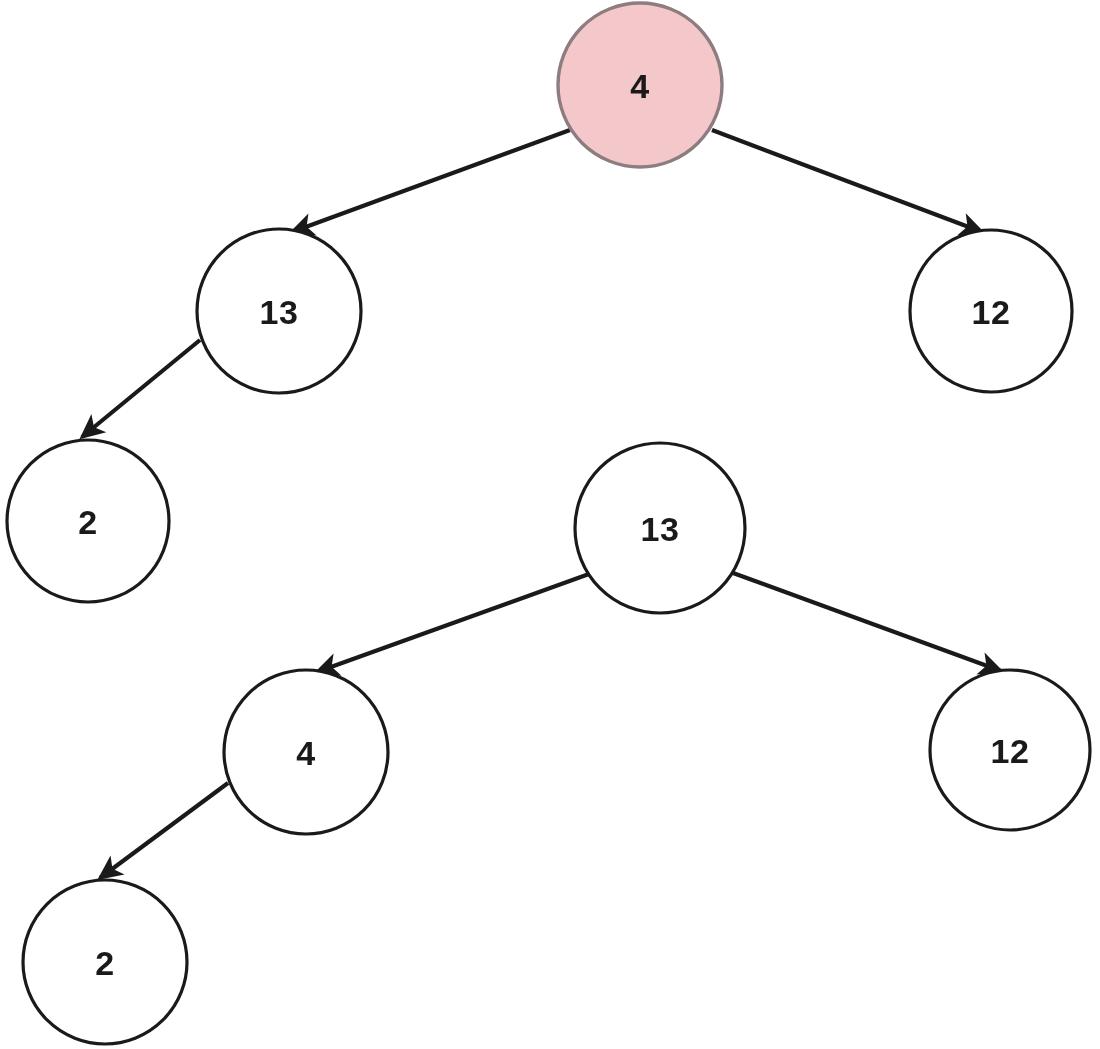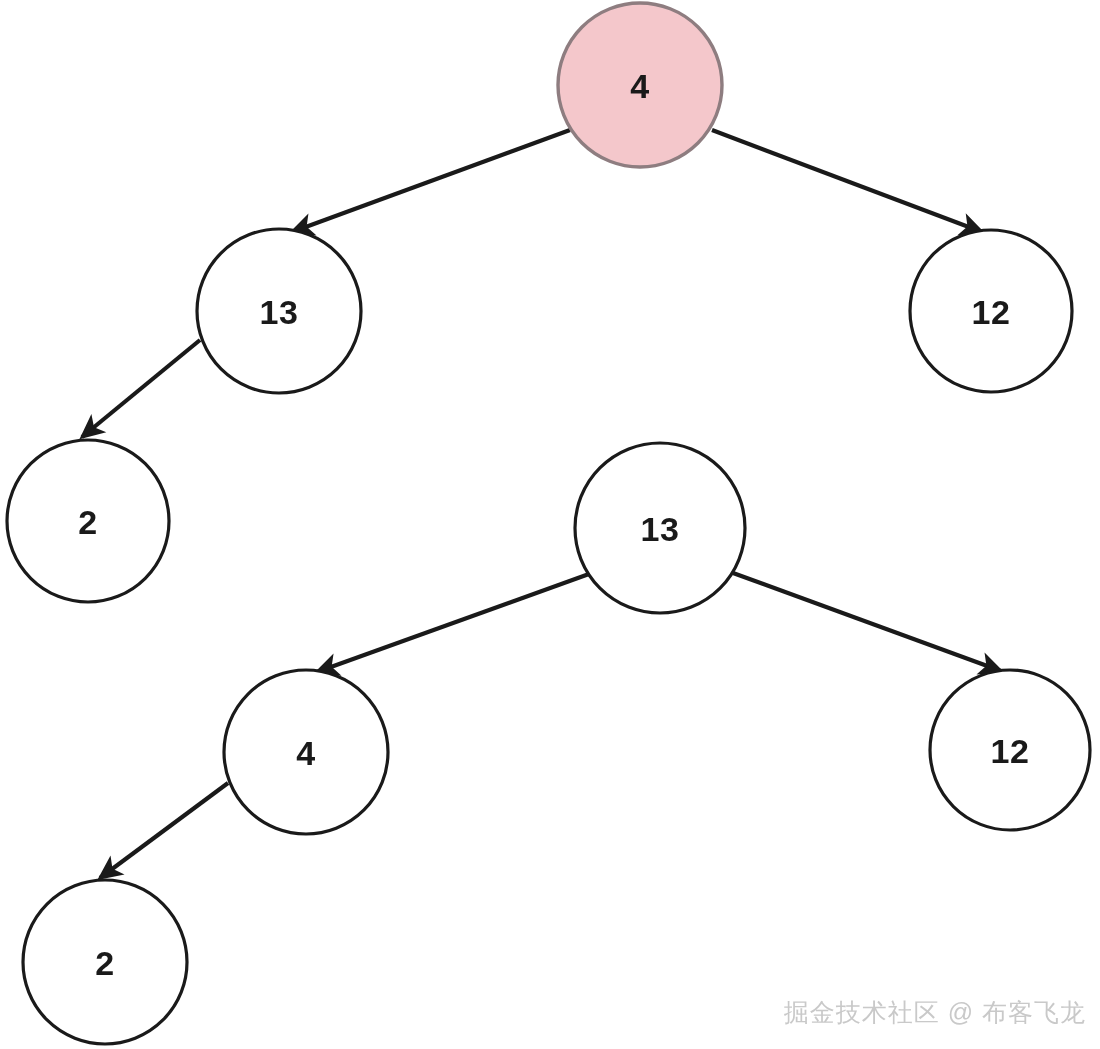--- a/index.html
+++ b/index.html
@@ -111,15 +111,14 @@
           <circle cx="1010" cy="750" r="80" class="node-circle"></circle>
           <text x="1010" y="751" class="node-label">12</text>
         </g>
         <g>
           <circle cx="105" cy="962" r="82" class="node-circle"></circle>
           <text x="105" y="963" class="node-label">2</text>
         </g>
       </g>
   </svg>
 
-  <div class="watermark-text">掘金技术社区 @ 布客飞龙</div>
 
 </div>
 
 </body></html>

